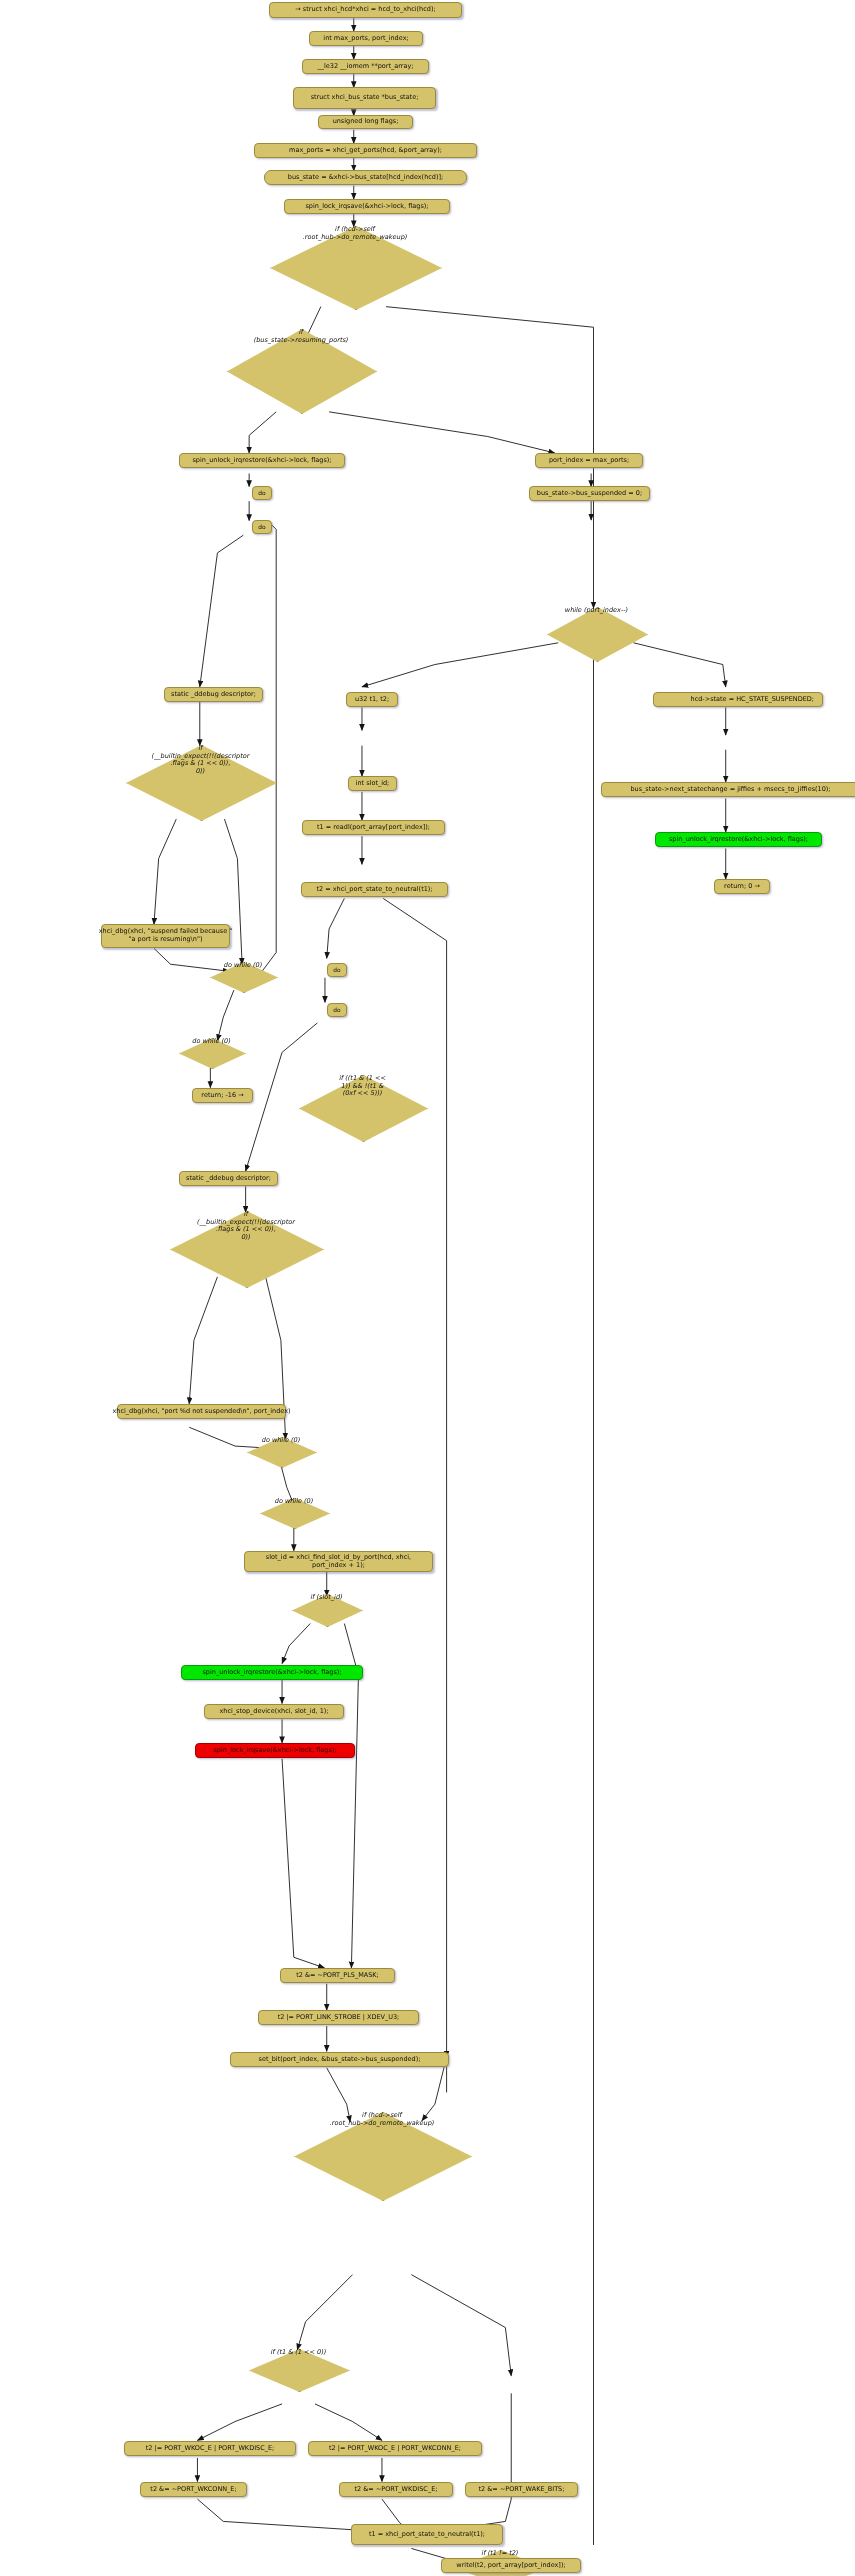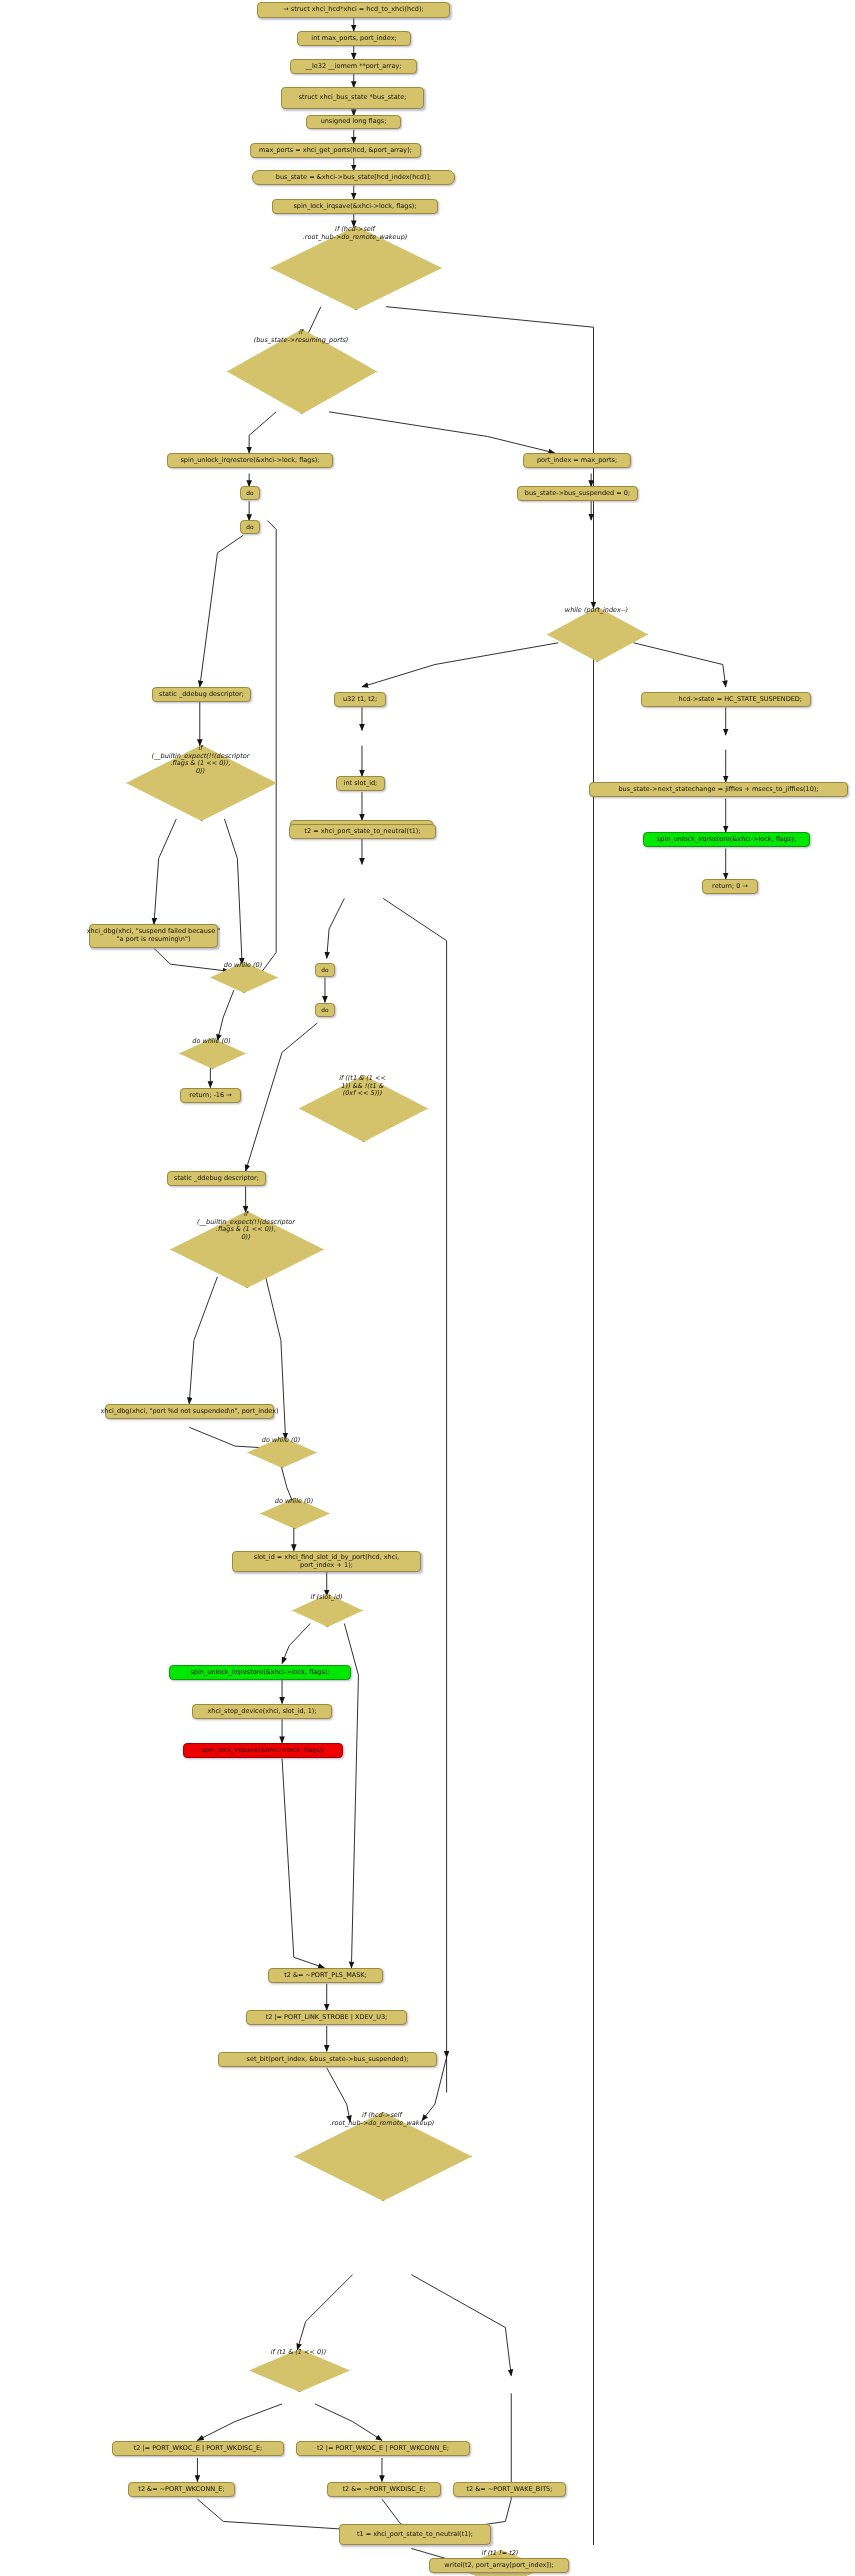--- a/index.html
+++ b/index.html
@@ -14,20 +14,21 @@
     background:#d4c36a;
     border:0.6px solid #9a8b3c;
     border-radius:4.1px;
     color:#101010;
     font-size:6.5px;
     line-height:1.18;
     white-space:pre;
     box-shadow:1.2px 1.2px 1.8px rgba(120,120,160,0.45);
     padding:1.2px 3.5px;
     z-index:3;
+    margin-left:12px;
   }
   .node.green{background:#00e800;border-color:#0a9a0a;}
   .node.red{background:#ef0000;border-color:#a50000;color:#2a0000;}
   .diamond{
     position:absolute;
     background:transparent;border:none;box-shadow:none;border-radius:0;
     display:flex;align-items:flex-start;justify-content:center;
     z-index:2;
     font-style:italic;
   }
@@ -174,21 +175,21 @@
       <path d="M760,3500 L760,3560"></path>
       <path d="M1010,1060 L1010,4330"></path>
     </g>
   </svg>
 
   <div class="node" style="left:257px;top:2.4px;width:193px;height:15.3px;">→ struct xhci_hcd*xhci = hcd_to_xhci(hcd);</div>
   <div class="node" style="left:297px;top:31px;width:114px;height:14.7px;">int max_ports, port_index;</div>
   <div class="node" style="left:290px;top:59px;width:127px;height:14.7px;">__le32 __iomem **port_array;</div>
   <div class="node" style="left:281px;top:87px;width:143px;height:22px;">struct xhci_bus_state *bus_state;</div>
   <div class="node" style="left:306px;top:115px;width:95px;height:14px;">unsigned long flags;</div>
-  <div class="node" style="left:250px;top:143px;width:171px;height:14.7px;">max_ports = xhci_get_ports(hcd, &amp;port_array);</div>
+  <div class="node" style="left:242px;top:143px;width:223px;height:14.7px;">max_ports = xhci_get_ports(hcd, &amp;port_array);</div>
   <div class="node" style="left:252px;top:170px;width:203px;height:14.7px;border-radius:7px;">bus_state = &amp;xhci-&gt;bus_state[hcd_index(hcd)];</div>
   <div class="node" style="left:272px;top:199px;width:166px;height:14.7px;">spin_lock_irqsave(&amp;xhci-&gt;lock, flags);</div>
 
   <div class="diamond" style="left:270px;top:226px;width:170px;height:82px;">
     <div class="dshape"></div>
     <div class="dtext">if (hcd-&gt;self
 .root_hub-&gt;do_remote_wakeup)</div>
   </div>
 
   <div class="diamond" style="left:227px;top:329px;width:148px;height:83px;">
@@ -226,21 +227,21 @@
   <div class="node" style="left:89px;top:924px;width:129px;height:23.5px;">xhci_dbg(xhci, "suspend failed because "
 "a port is resuming\n")</div>
   <div class="node" style="left:290px;top:820px;width:143px;height:14.7px;">t1 = readl(port_array[port_index]);</div>
   <div class="node green" style="left:643px;top:832px;width:167px;height:15.3px;">spin_unlock_irqrestore(&amp;xhci-&gt;lock, flags);</div>
 
   <div class="diamond" style="left:210px;top:962px;width:66px;height:29px;">
     <div class="dshape"></div>
     <div class="dtext tiny">do while (0)</div>
   </div>
 
-  <div class="node" style="left:289px;top:824px;width:147px;height:14.7px;">t2 = xhci_port_state_to_neutral(t1);</div>
+  <div class="node" style="left:289px;top:882px;width:147px;height:14.7px;">t2 = xhci_port_state_to_neutral(t1);</div>
   <div class="node" style="left:702px;top:879px;width:56px;height:14.7px;">return; 0 →</div>
 
   <div class="diamond" style="left:179px;top:1038px;width:65px;height:29px;">
     <div class="dshape"></div>
     <div class="dtext tiny">do while (0)</div>
   </div>
 
   <div class="diamond" style="left:299px;top:1075px;width:127px;height:65px;">
     <div class="dshape"></div>
     <div class="dtext tiny">if ((t1 &amp; (1 &lt;&lt;

